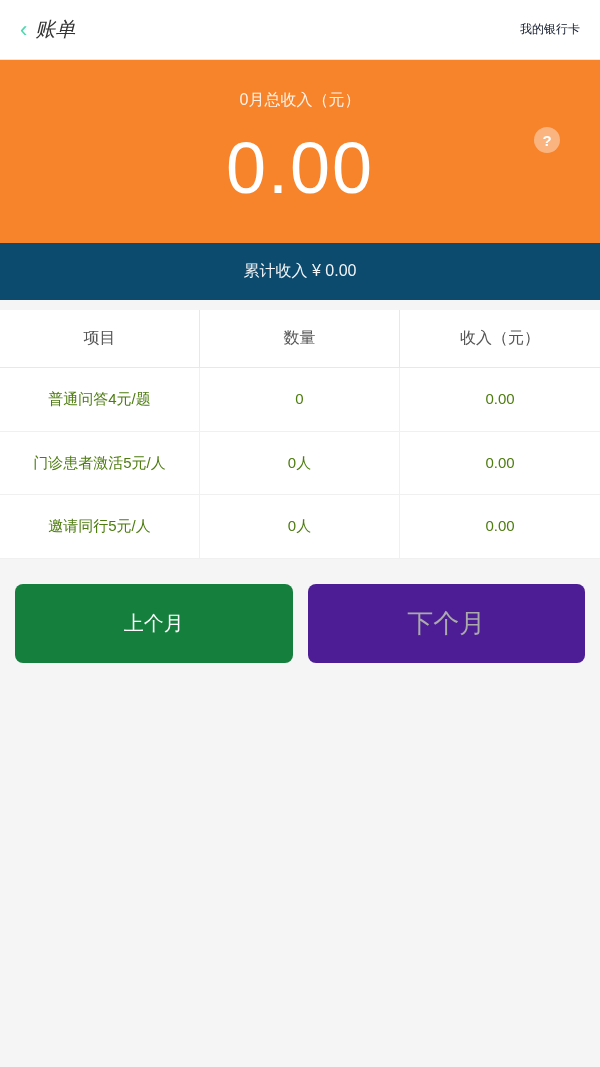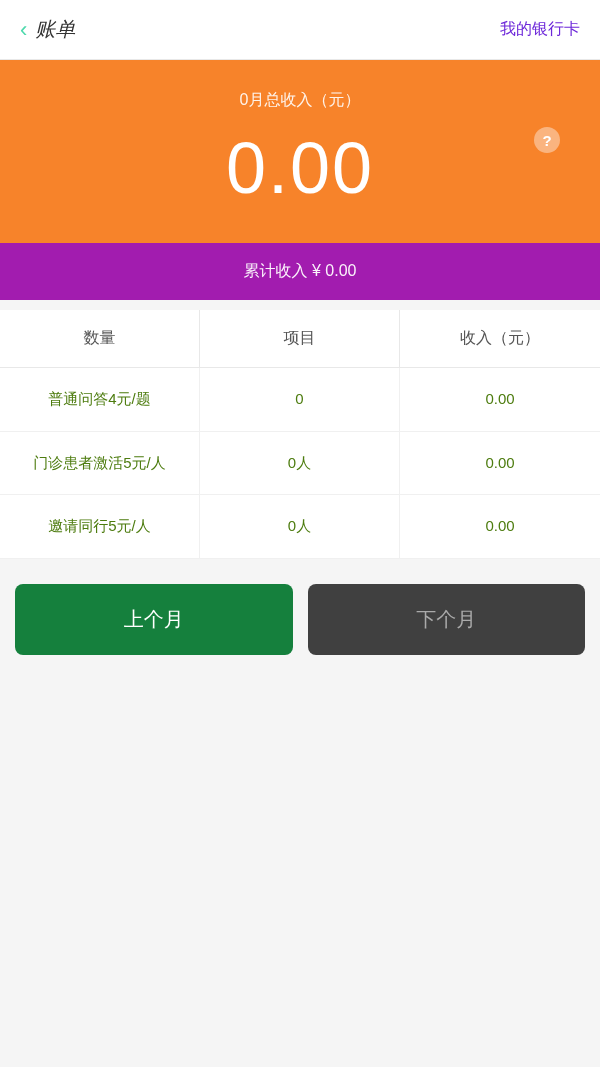--- a/index.html
+++ b/index.html
@@ -41,22 +41,22 @@
     }
 
     .header-title {
       font-size: 20px;
       color: #333;
       font-weight: 500;
       font-style: italic;
     }
 
     .header-right {
-      color: #6d28d9;
-      font-size: 16px;
+      color: #0f172a;
+      font-size: 12px;
       font-weight: 400;
     }
 
     
     .orange-banner {
       background: #f7832a;
       width: 100%;
       padding: 30px 20px 4px 20px;
     }
 
@@ -96,21 +96,21 @@
       text-align: center;
       color: #ffffff;
       font-size: 72px;
       font-weight: 300;
       letter-spacing: 2px;
       padding-bottom: 30px;
     }
 
     
     .cumulative-bar {
-      background: #a21caf;
+      background: #0c4a6e;
       padding: 18px 20px;
       text-align: center;
     }
 
     .cumulative-text {
       color: rgba(255,255,255,0.95);
       font-size: 16px;
     }
 
     
@@ -171,25 +171,25 @@
       color: #ffffff;
       border: none;
       border-radius: 8px;
       font-size: 20px;
       cursor: pointer;
     }
 
     .btn-next {
       flex: 1;
       padding: 22px 10px;
-      background: #404040;
+      background: #4c1d95;
       color: #aaaaaa;
       border: none;
       border-radius: 8px;
-      font-size: 20px;
+      font-size: 26px;
       cursor: pointer;
     }
 
     
     .bottom-space {
       background: #f5f5f5;
       height: 220px;
     }
   </style>
 </head>
@@ -210,22 +210,22 @@
   </div>
   <div class="banner-amount">0.00</div>
 </div>
 
 <div class="cumulative-bar">
   <span class="cumulative-text">累计收入 ¥ 0.00</span>
 </div>
 
 <div class="table-section">
   <div class="table-header">
+    <div class="table-header-cell">项目</div>
     <div class="table-header-cell">数量</div>
-    <div class="table-header-cell">项目</div>
     <div class="table-header-cell">收入（元）</div>
   </div>
 
   <div class="table-row">
     <div class="table-cell">普通问答4元/题</div>
     <div class="table-cell">0</div>
     <div class="table-cell">0.00</div>
   </div>
 
   <div class="table-row">

